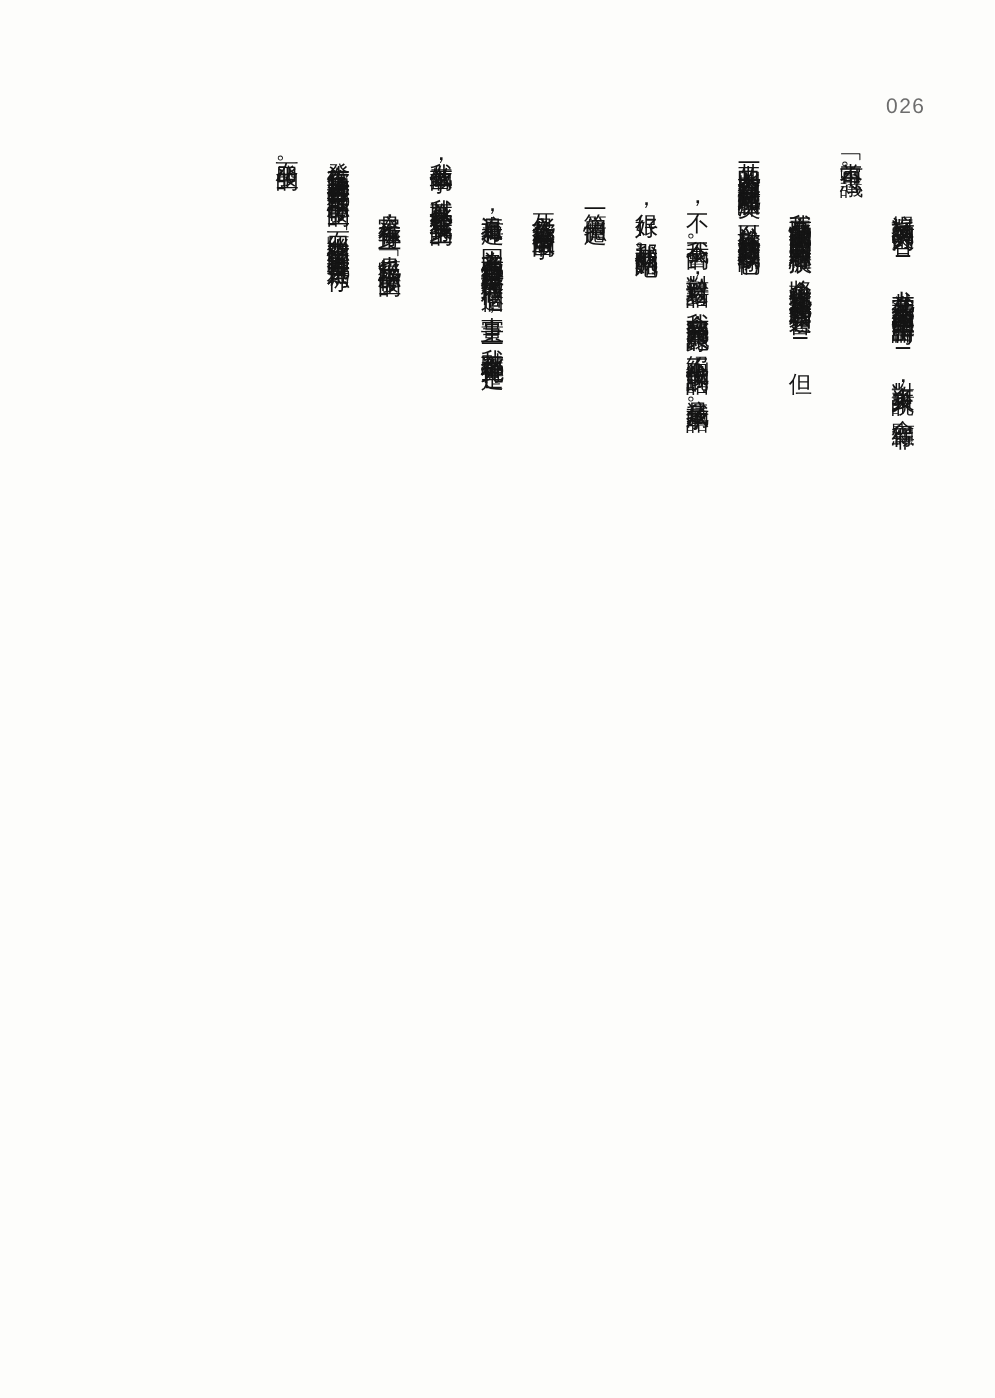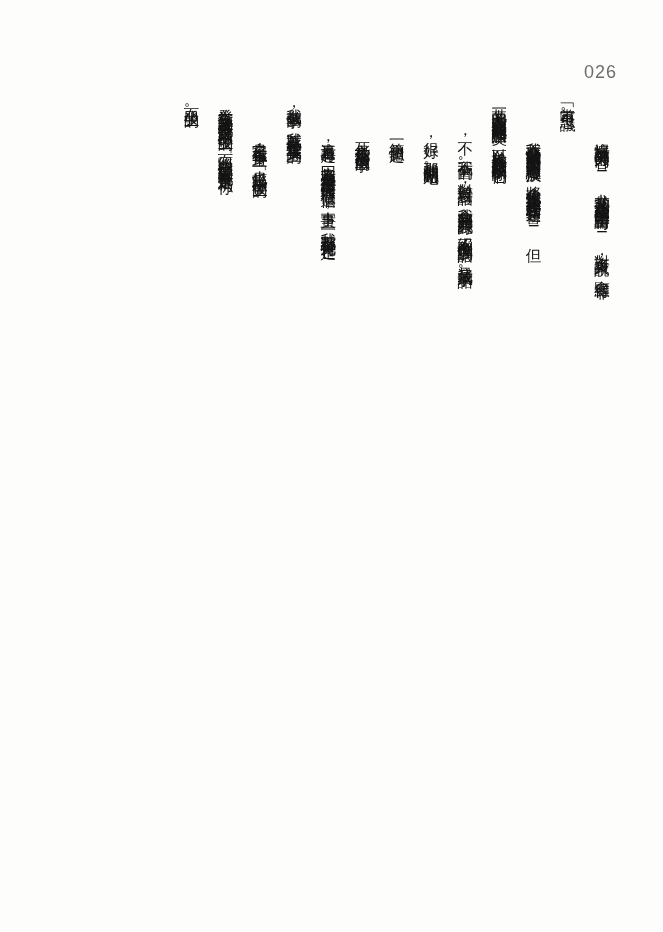--- a/index.html
+++ b/index.html
@@ -22,21 +22,21 @@
     background: #fdfdfb;
     box-sizing: border-box;
   }
 
   
   .page-number {
     position: absolute;
     top: 62px;
     right: 46px;
     font-family: "Liberation Sans", sans-serif;
-    font-size: 18px;
+    font-size: 14px;
     letter-spacing: 1px;
     color: #6d6d6d;
   }
 
   
   .body-text {
     position: absolute;
     top: 96px;
     right: 44px;
     left: 44px;

